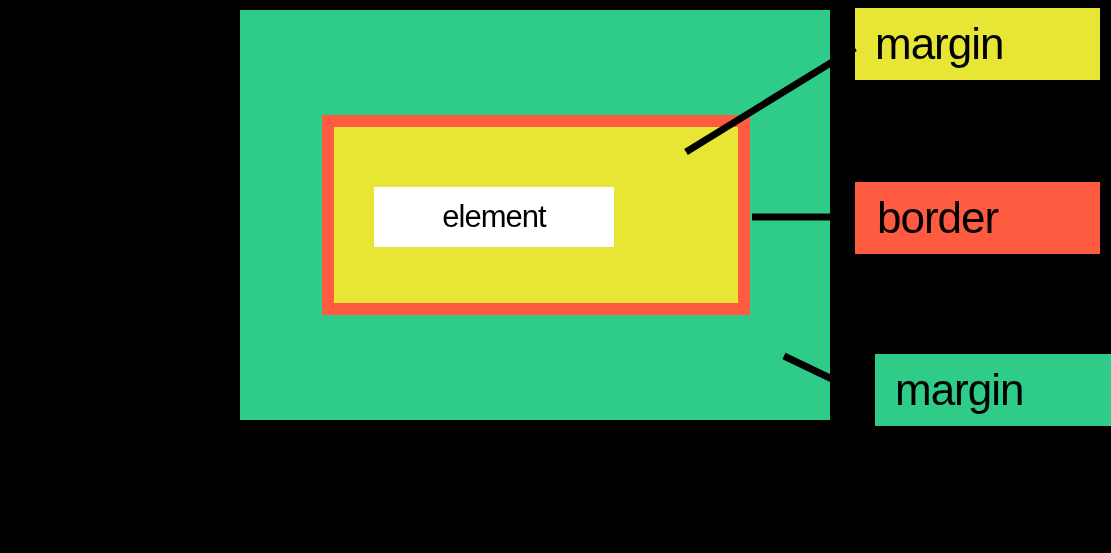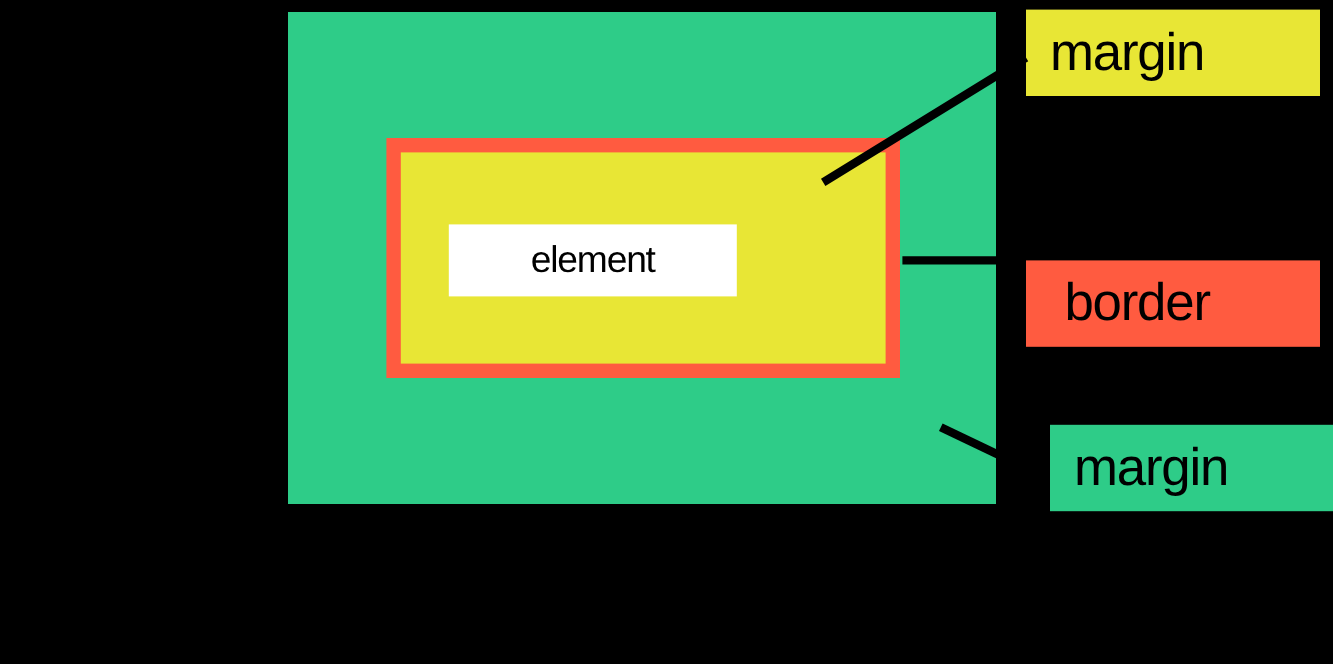--- a/index.html
+++ b/index.html
@@ -69,22 +69,21 @@
     }
     .legend-border {
       position: absolute;
       left: 855px;
       top: 182px;
       width: 245px;
       height: 72px;
       background: #ff5b40;
       display: flex;
       align-items: center;
-      padding-left: 32px;
-      margin-top: 35px;
+      padding-left: 22px;
     }
     .legend-margin {
       position: absolute;
       left: 855px;
       top: 354px;
       width: 245px;
       height: 72px;
       background: #2ecc88;
       display: flex;
       align-items: center;

